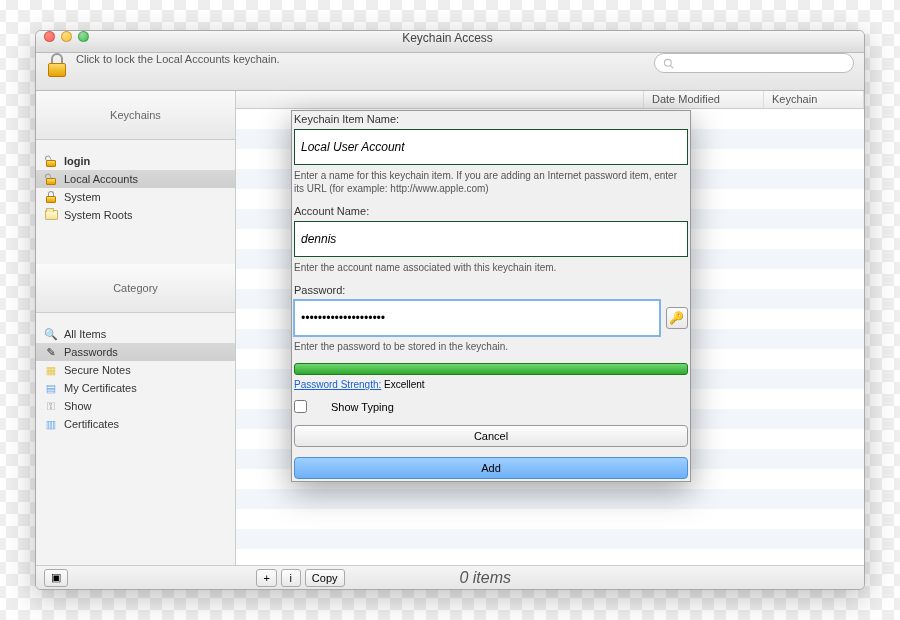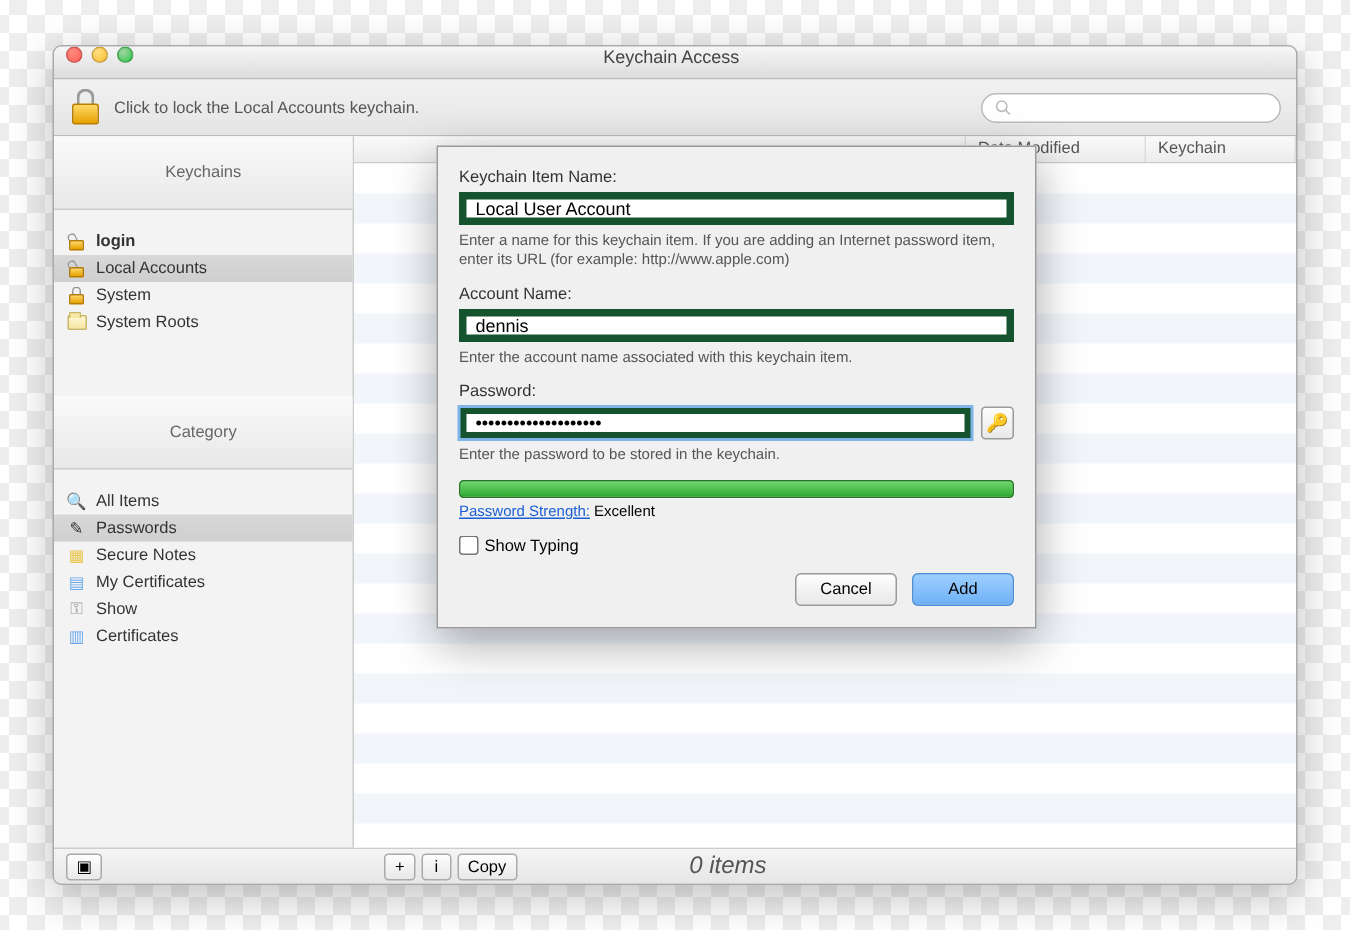--- a/index.html
+++ b/index.html
@@ -30,21 +30,21 @@
 .traffic-lights { display: flex; gap: 6px; }
 .tl { width: 11px; height: 11px; border-radius: 50%; border: 0.5px solid rgba(0,0,0,0.2); }
 .tl.red { background: radial-gradient(circle at 35% 30%, #ff8a80, #ff5f57); }
 .tl.yellow { background: radial-gradient(circle at 35% 30%, #ffe082, #ffbd2e); }
 .tl.green { background: radial-gradient(circle at 35% 30%, #a5d6a7, #28c840); }
 .title { flex: 1; text-align: center; color: #444; font-size: 12px; }
 .toolbar {
   height: 38px;
   background: linear-gradient(#f2f2f2, #e4e4e4);
   border-bottom: 1px solid #bcbcbc;
-  display: flex; align-items: center;
+  display: flex; align-items: flex-start;
   padding: 0 10px; gap: 8px;
 }
 .lock-icon-big {
   width: 22px; height: 26px; position: relative;
 }
 .lock-icon-big .body { width: 18px; height: 14px; background: linear-gradient(#ffd966,#e6a100); border-radius: 2px; position: absolute; bottom: 2px; left: 2px; border:0.5px solid #b87d00;}
 .lock-icon-big .shackle { width: 12px; height: 12px; border: 2px solid #999; border-bottom: none; border-radius: 6px 6px 0 0; position: absolute; top: 0; left: 5px; }
 .lock-msg { color: #555; font-size: 11px; }
 .spacer { flex: 1; }
 .search {
@@ -116,35 +116,36 @@
   border: 1px solid #aaa; border-radius: 3px;
   background: linear-gradient(#fdfdfd,#e8e8e8);
   font-size: 11px;
   display: flex; align-items: center; justify-content: center;
   padding: 0 6px;
 }
 .foot-status { flex: 1; text-align: center; color: #555; font-size: 16px; font-style: italic; }
 
 .dialog {
   position: absolute;
-  left: 255px; top: 66px;
+  left: 255px; top: 79px;
   width: 400px;
   background: #f0f0f0;
   border: 1px solid #999;
   box-shadow: 0 10px 30px rgba(0,0,0,0.35);
-  padding: 14px;
+  padding: 2px;
 }
 .dlg-label { font-size: 11px; color: #333; margin-bottom: 4px; }
 .dlg-input {
-  width: 100%; height: 22px;
-  border: 5px solid #14532d;
+  width: 100%; height: 36px;
+  border: 1px solid #14532d;
   background: #fff;
   padding: 0 6px;
   font-size: 12px;
   margin-bottom: 4px;
+  font-style: italic;
 }
 .dlg-input.focus { outline: 2px solid #7fb4e8; outline-offset: -1px; }
 .dlg-help { font-size: 10px; color: #555; line-height: 1.3; margin-bottom: 10px; }
 .pw-row { display: flex; align-items: center; gap: 6px; margin-bottom: 4px; }
 .pw-row .dlg-input { margin-bottom: 0; }
 .key-btn {
   width: 24px; height: 22px;
   border: 1px solid #999; border-radius: 3px;
   background: linear-gradient(#fdfdfd,#e8e8e8);
   display: flex; align-items: center; justify-content: center;
@@ -152,23 +153,23 @@
 }
 .strength-bar {
   height: 12px;
   background: linear-gradient(#6fd86f,#2fa82f);
   border: 1px solid #1f7a1f;
   border-radius: 3px;
   margin: 6px 0 4px;
 }
 .strength-row { font-size: 10px; margin-bottom: 10px; }
 .strength-row a { color: #1a5fd6; text-decoration: underline; }
-.checkbox-row { display: flex; align-items: center; gap: 4px; font-size: 11px; margin-bottom: 12px; }
+.checkbox-row { display: flex; align-items: center; gap: 24px; font-size: 11px; margin-bottom: 12px; }
 .checkbox-row input { width: 13px; height: 13px; }
-.btn-row { display: flex; justify-content: flex-end; gap: 10px; }
+.btn-row { display: flex; justify-content: flex-end; gap: 10px; flex-direction: column; }
 .btn {
   min-width: 68px; height: 22px;
   border-radius: 4px;
   border: 1px solid #999;
   background: linear-gradient(#fdfdfd,#e8e8e8);
   font-size: 11px;
 }
 .btn.primary {
   background: linear-gradient(#9ecfff,#6eb0f7);
   border-color: #4b8fd6;

